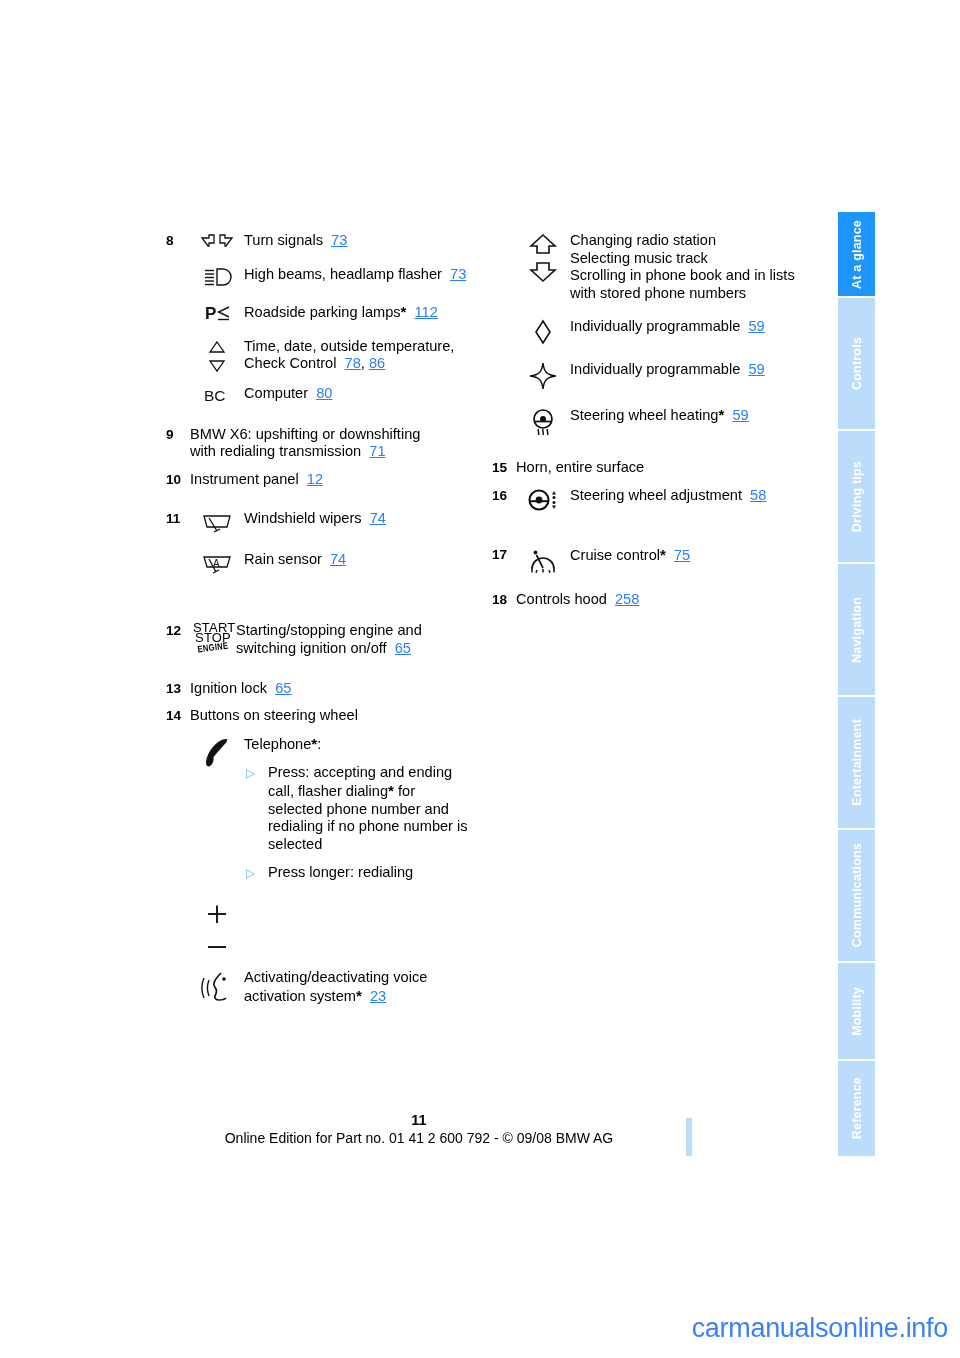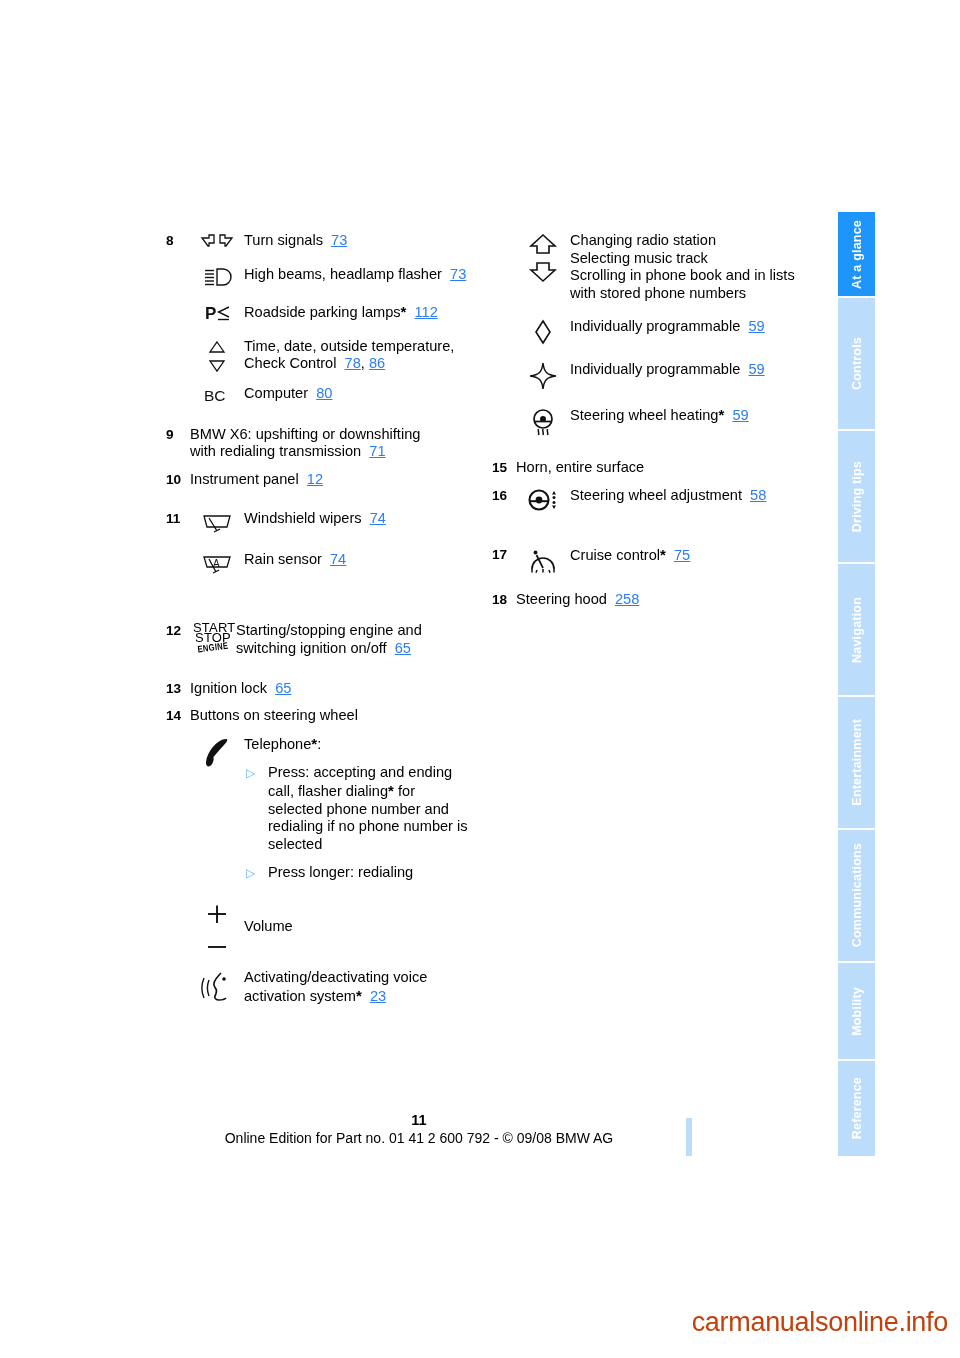--- a/index.html
+++ b/index.html
@@ -133,23 +133,23 @@
   }
   .footline { font-size: 14px; color: #000; }
   .foot-bar {
     position: absolute;
     left: 686px; top: 1118px;
     width: 6px; height: 38px;
     background: #bcdcfb;
   }
   .watermark {
     position: absolute;
-    right: 12px; bottom: 20px;
+    right: 12px; bottom: 14px;
     font-size: 27px;
-    color: #c2410c;
+    color: #3b82f6;
     letter-spacing: -0.3px;
   }
   svg { display:block; overflow: visible; }
 </style>
 </head>
 <body>
 
 <div id="page">
 
   <div class="rail">
@@ -417,23 +417,20 @@
         <div class="iconline">
           <div class="ico">
             <svg width="26" height="48" viewBox="0 0 26 48">
               <g stroke="#111" stroke-width="1.9" stroke-linecap="butt">
                 <line x1="4" y1="9" x2="22" y2="9"></line>
                 <line x1="13" y1="0.5" x2="13" y2="18"></line>
                 <line x1="4" y1="42" x2="22" y2="42"></line>
               </g>
             </svg>
           </div>
-          <div class="txt" style="padding-top:14px">
-            <span>Volume</span>
-          </div>
         </div>
 
         <div class="gap-m"></div>
 
         <div class="iconline">
           <div class="ico">
             <svg width="36" height="34" viewBox="0 0 36 34">
               <g stroke="#111" stroke-width="1.4" fill="none">
                 <path d="M5 8 C2 15 2 21 5 28"></path>
                 <path d="M10 10 C8 15 8 21 10 26"></path>
@@ -593,21 +590,21 @@
           </div>
         </div>
       </div>
     </div>
 
     <div class="gap-m"></div>
 
     <div class="numrow">
       <div class="num">18</div>
       <div class="body">
-        <span>Steering hood</span>&nbsp;
+        <span>Controls hood</span>&nbsp;
         <span class="pg">258</span>
       </div>
     </div>
   </div>
 
   <div class="footer">
     <div class="pagenum">11</div>
     <div class="footline">Online Edition for Part no. 01 41 2 600 792 - © 09/08 BMW AG</div>
   </div>
   <div class="foot-bar"></div>

